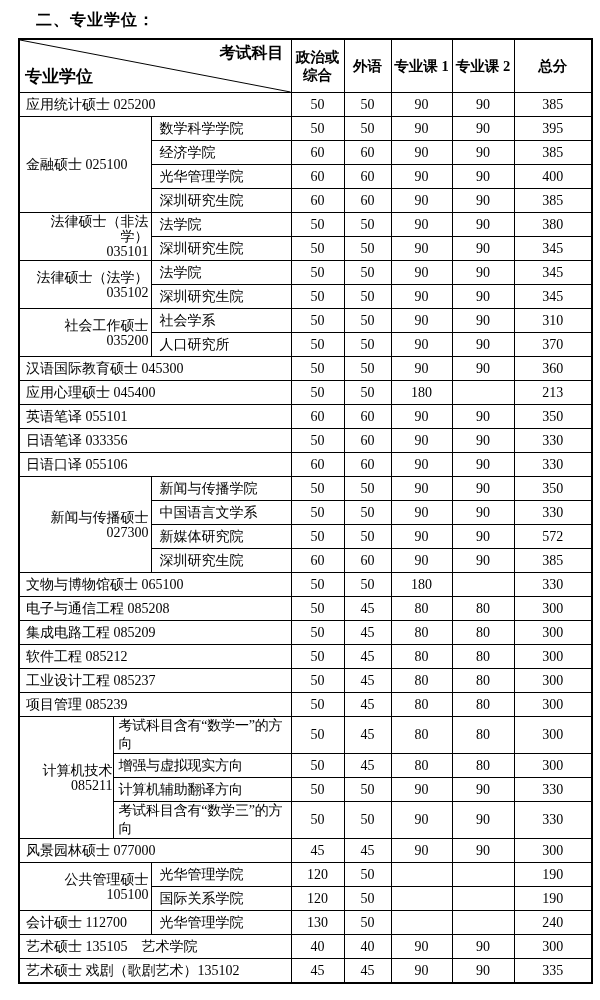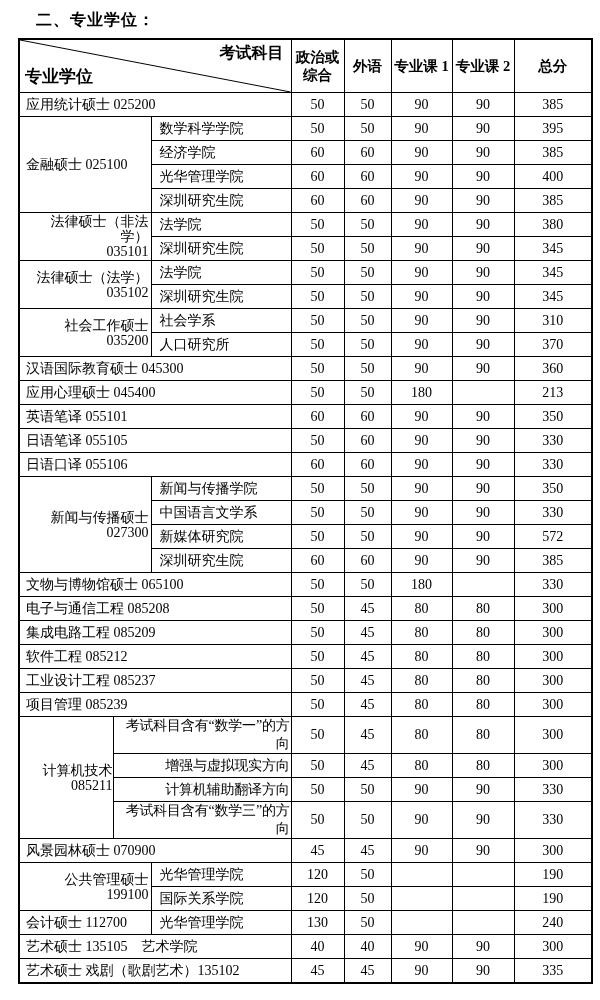--- a/index.html
+++ b/index.html
@@ -25,21 +25,21 @@
   th.corner svg{position:absolute;left:0;top:0;width:100%;height:100%;}
   .corner-top{position:absolute;top:3px;right:7px;font-size:16px;font-weight:bold;}
   .corner-bottom{position:absolute;bottom:4px;left:5px;font-size:17px;font-weight:bold;}
   th.colhead{white-space:pre-line;line-height:1.25;}
   
   .score-table tbody td{height:23px;font-size:14px;}
   td.cell-label{text-align:left;padding:0 2px 0 6px;white-space:pre-line;line-height:23px;}
   td.cell-label.two-line{line-height:15px;text-align:right;}
   td.cell-center{text-align:center;padding:0 0;}
   td.cell-sub{text-align:left;padding:0 2px 0 8px;margin-top:38px;}
-  td.cell-dir{text-align:right;padding:0 1px 0 5px;font-size:12px;letter-spacing:-0.2px;}
+  td.cell-dir{text-align:left;padding:0 1px 0 5px;font-size:12px;letter-spacing:-0.2px;}
   td.cell-score{text-align:center;font-size:15px;padding:0;}
 </style>
 </head>
 <body>
 
 <div class="doc-title">二、专业学位：</div>
 
 <table class="score-table">
   <colgroup>
     <col style="width:94px">
@@ -182,21 +182,21 @@
       </tr>
       <tr>
         <td colspan="3" class="cell-label">英语笔译 055101</td>
         <td class="cell-score">60</td>
         <td class="cell-score">60</td>
         <td class="cell-score">90</td>
         <td class="cell-score">90</td>
         <td class="cell-score">350</td>
       </tr>
       <tr>
-        <td colspan="3" class="cell-label">日语笔译 055105</td>
+        <td colspan="3" class="cell-label">日语笔译 033356</td>
         <td class="cell-score">50</td>
         <td class="cell-score">60</td>
         <td class="cell-score">90</td>
         <td class="cell-score">90</td>
         <td class="cell-score">330</td>
       </tr>
       <tr>
         <td colspan="3" class="cell-label">日语口译 055106</td>
         <td class="cell-score">60</td>
         <td class="cell-score">60</td>
@@ -314,30 +314,30 @@
       </tr>
       <tr>
         <td colspan="2" class="cell-dir">考试科目含有“数学三”的方向</td>
         <td class="cell-score">50</td>
         <td class="cell-score">50</td>
         <td class="cell-score">90</td>
         <td class="cell-score">90</td>
         <td class="cell-score">330</td>
       </tr>
       <tr>
-        <td colspan="3" class="cell-label">风景园林硕士 070900</td>
+        <td colspan="3" class="cell-label">风景园林硕士 077000</td>
         <td class="cell-score">45</td>
         <td class="cell-score">45</td>
         <td class="cell-score">90</td>
         <td class="cell-score">90</td>
         <td class="cell-score">300</td>
       </tr>
       <tr>
         <td colspan="2" rowspan="2" class="cell-label two-line">公共管理硕士
-199100</td>
+105100</td>
         <td colspan="1" class="cell-sub">光华管理学院</td>
         <td class="cell-score">120</td>
         <td class="cell-score">50</td>
         <td class="cell-score"></td>
         <td class="cell-score"></td>
         <td class="cell-score">190</td>
       </tr>
       <tr>
         <td colspan="1" class="cell-sub">国际关系学院</td>
         <td class="cell-score">120</td>

